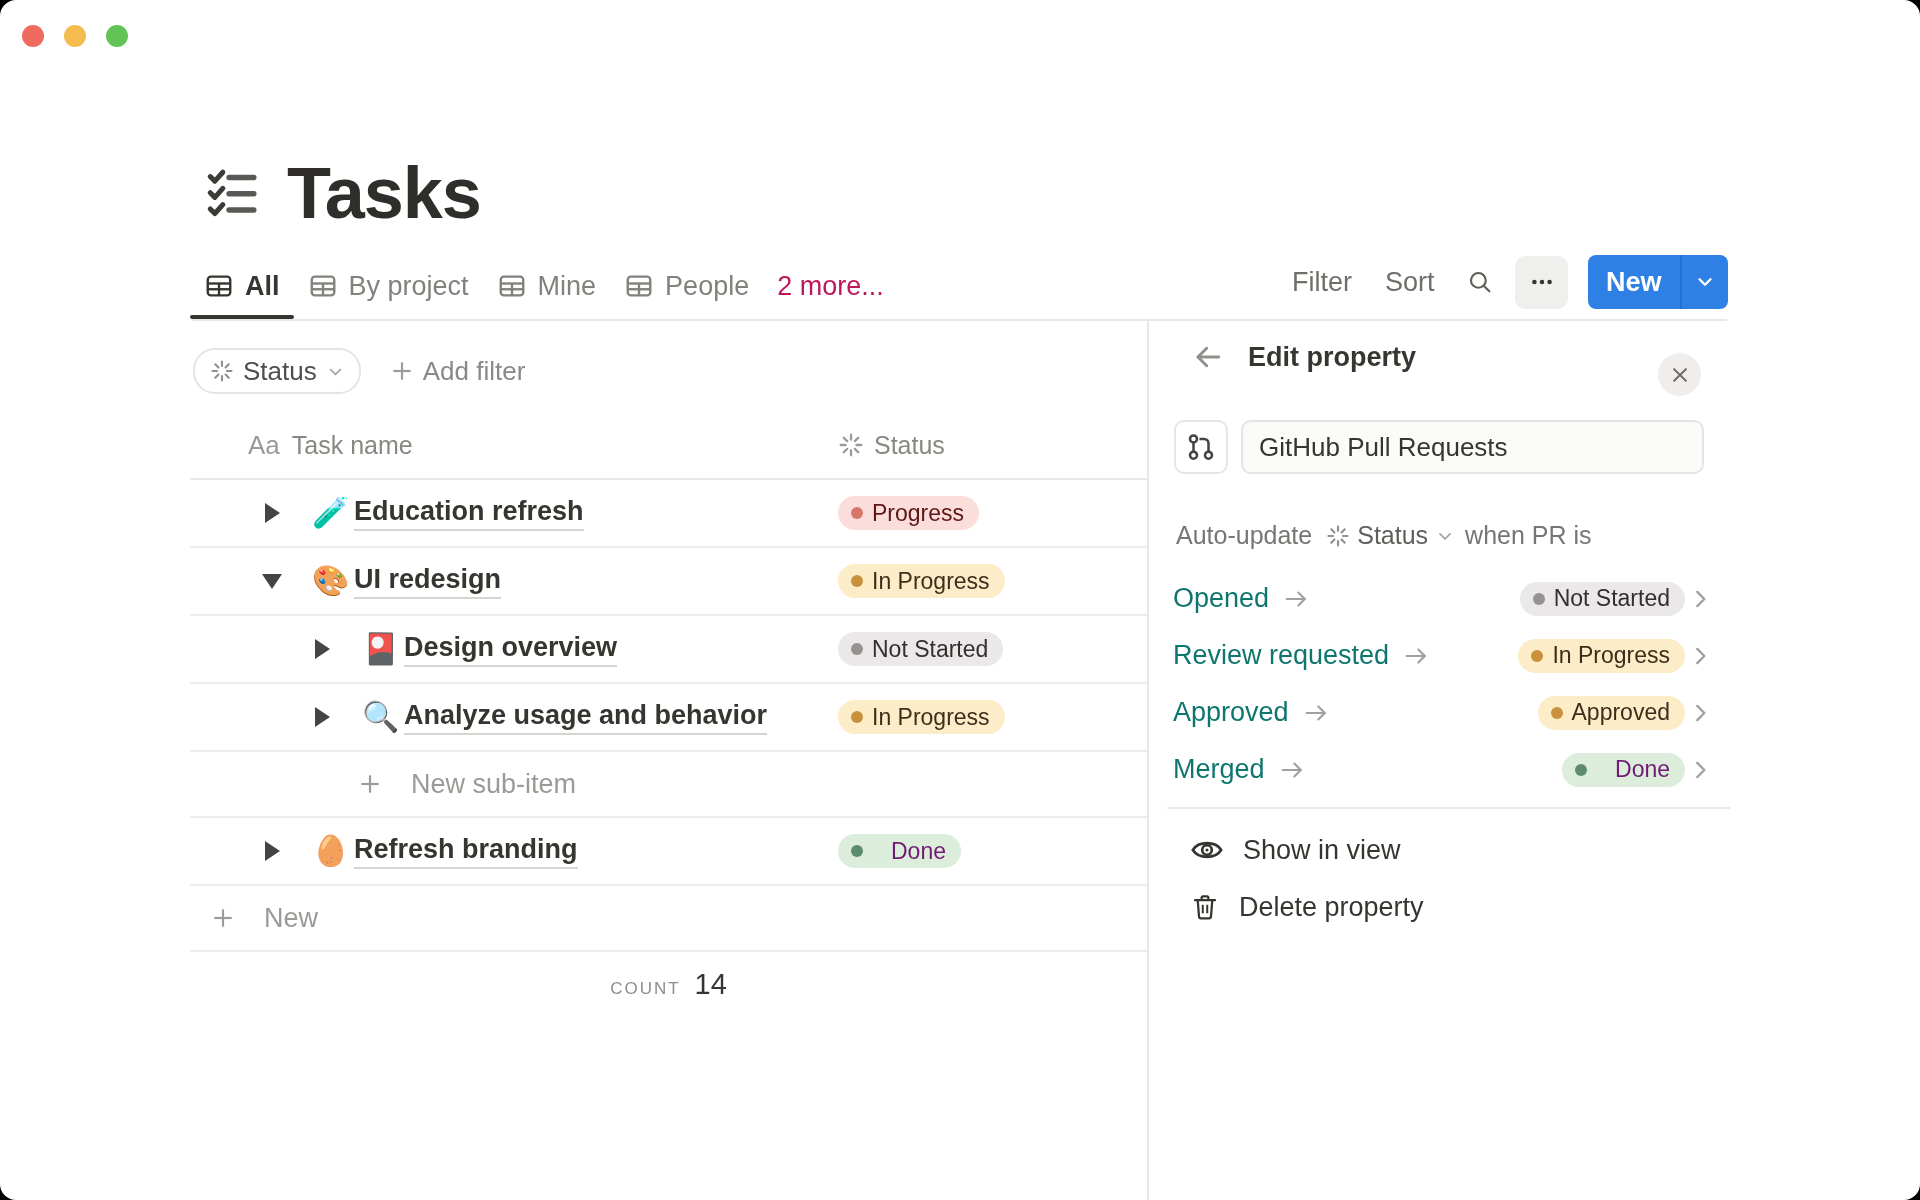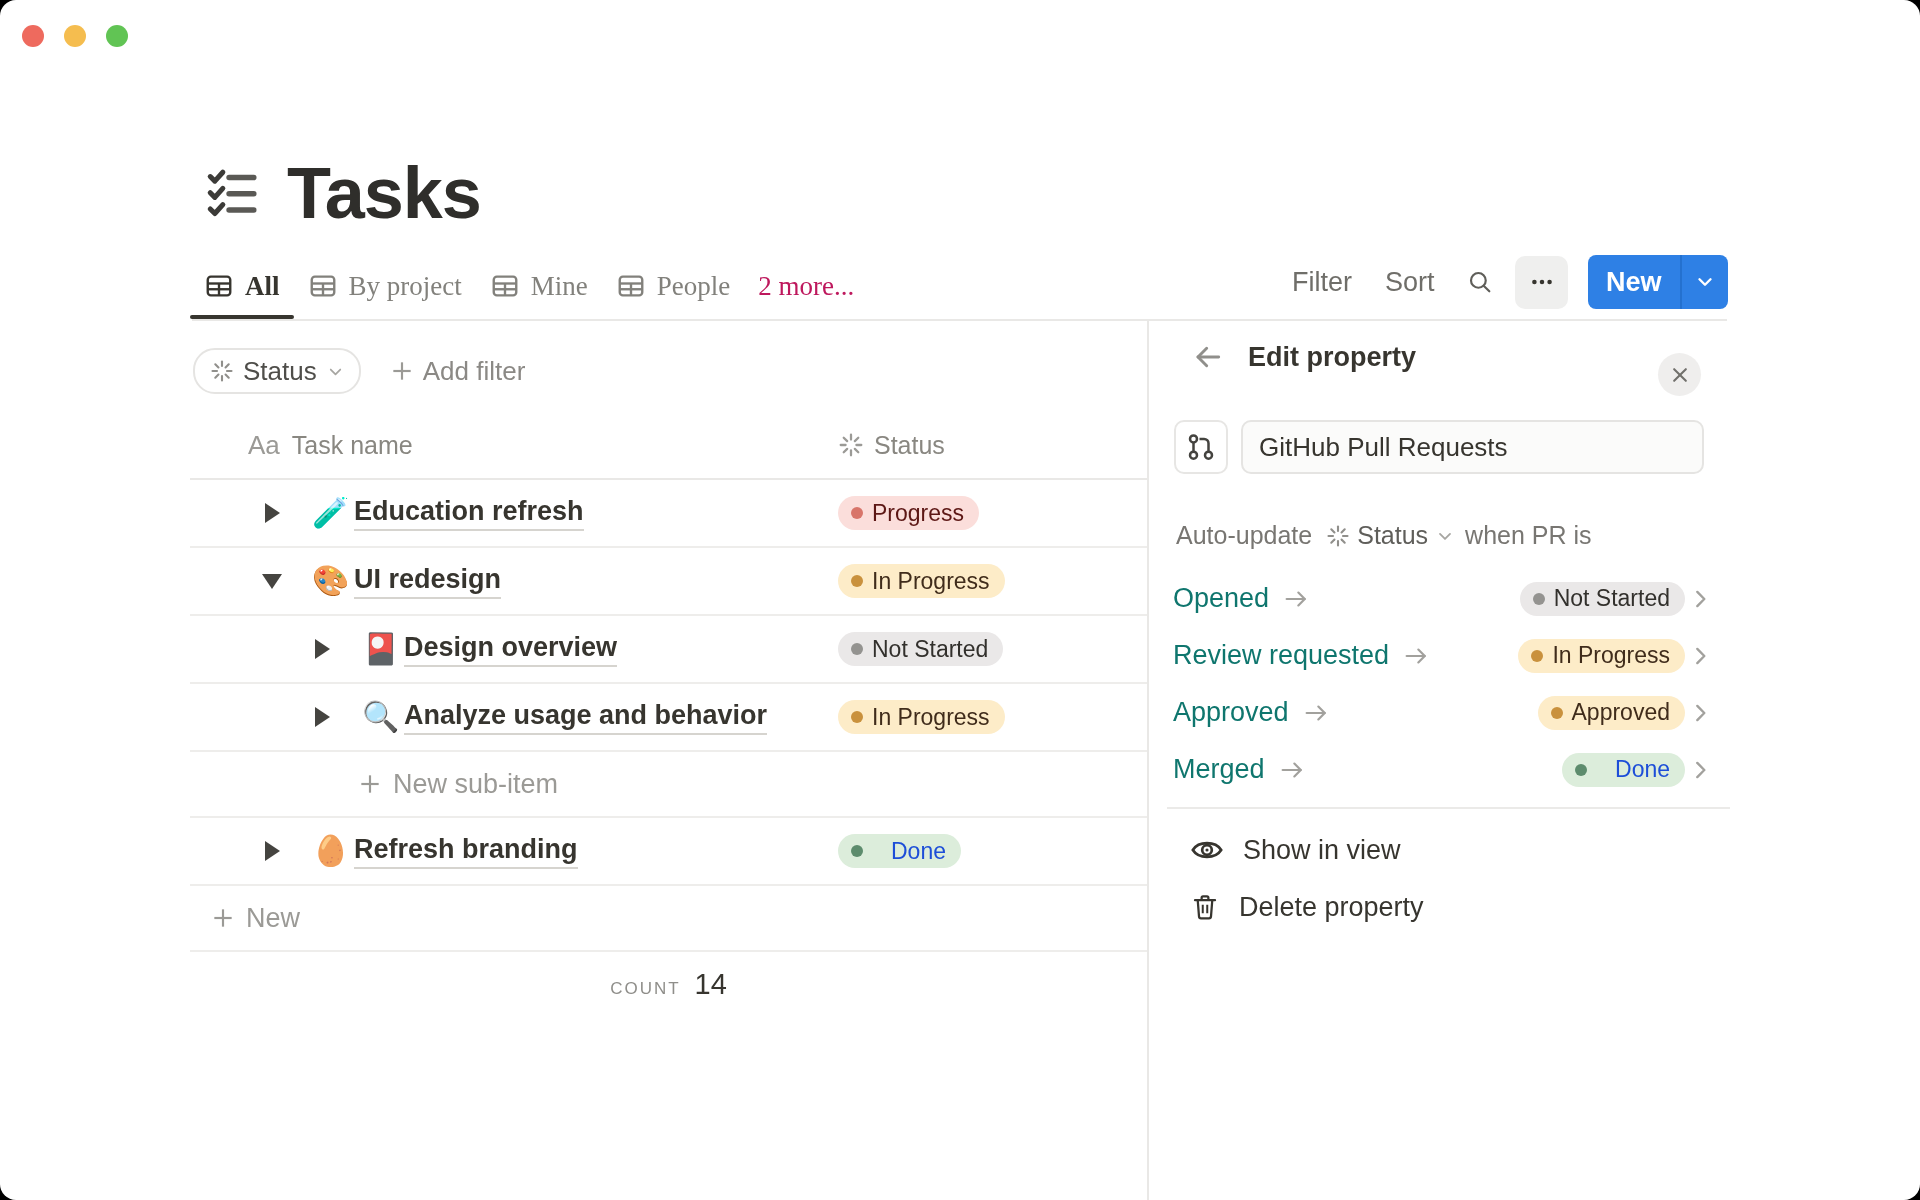--- a/index.html
+++ b/index.html
@@ -16,21 +16,21 @@
   .light.red{background:#ee6a5e;}
   .light.yellow{background:#f5bd4f;}
   .light.green{background:#61c454;}
 
   
   .title-row{position:absolute;left:203px;top:152px;display:flex;align-items:center;gap:26px;}
   .title-row h1{margin:0;font-size:72px;font-weight:700;letter-spacing:-1px;color:#2f2e2b;}
 
   
   .tabbar-line{position:absolute;left:192px;top:319px;width:1535px;height:2px;background:#e9e8e6;}
-  .tabs{position:absolute;left:190px;top:255px;height:62px;display:flex;align-items:flex-end;font-family:Liberation Serif, serif;}
+  .tabs{position:absolute;left:190px;top:255px;height:62px;display:flex;align-items:flex-end;}
   .tab{position:relative;height:62px;display:flex;align-items:center;gap:11px;padding:0 14px;
        font-size:27px;color:#82817c;cursor:pointer;}
   .tab.active{color:#37352f;font-weight:700;}
   .tab.active::after{content:"";position:absolute;left:0;right:0;bottom:-2px;height:4px;
        background:#37352f;border-radius:2px;}
   .tab.more{color:#be185d;}
 
   
   .toolbar{position:absolute;left:1292px;top:255px;height:54px;display:flex;align-items:center;}
   .tb-text{font-size:27px;color:#6f6e69;cursor:pointer;}
@@ -72,22 +72,22 @@
   .task-emoji{font-size:30px;line-height:1;width:36px;text-align:center;margin-left:30px;}
   .task-link{margin-left:6px;font-size:27px;font-weight:600;color:#37352f;cursor:pointer;
         border-bottom:2px solid #d6d4cf;padding-bottom:2px;}
   .cell-status{position:absolute;left:648px;}
   .pill{height:34px;border-radius:17px;display:inline-flex;align-items:center;gap:9px;
         padding:0 15px 0 13px;font-size:23px;cursor:pointer;white-space:nowrap;}
   .pill .dot{width:12px;height:12px;border-radius:50%;}
   .pill.red{background:#fbdedb;color:#5d1715;}     .pill.red .dot{background:#d8756a;}
   .pill.yellow{background:#fdecc8;color:#402c1b;}  .pill.yellow .dot{background:#c9913d;}
   .pill.gray{background:#eae8e8;color:#32302c;}    .pill.gray .dot{background:#949390;}
-  .pill.green{background:#dceddb;color:#1d4ed8;gap:28px;}   .pill.green .dot{background:#5d8c6d;}
-  .t-newrow{height:64px;display:flex;align-items:center;gap:10px;color:#9b9a96;font-size:27px;
+  .pill.green{background:#dceddb;color:#701a75;gap:28px;}   .pill.green .dot{background:#5d8c6d;}
+  .t-newrow{height:64px;display:flex;align-items:center;gap:28px;color:#9b9a96;font-size:27px;
         cursor:pointer;border-bottom:2px solid #eeedeb;}
   .t-newrow.sub{padding-left:167px;border-bottom:2px solid #eeedeb;}
   .t-newrow.root{padding-left:20px;}
   .t-count{height:64px;display:flex;align-items:baseline;justify-content:center;padding-top:16px;}
   .count-label{font-size:17px;letter-spacing:2px;color:#8f8e8a;margin-right:14px;}
   .count-value{font-size:29px;color:#37352f;}
 
   
   .v-divider{position:absolute;left:1147px;top:321px;width:2px;height:879px;background:#e9e8e6;}
   .panel{position:absolute;left:1147px;top:321px;width:773px;height:879px;}

